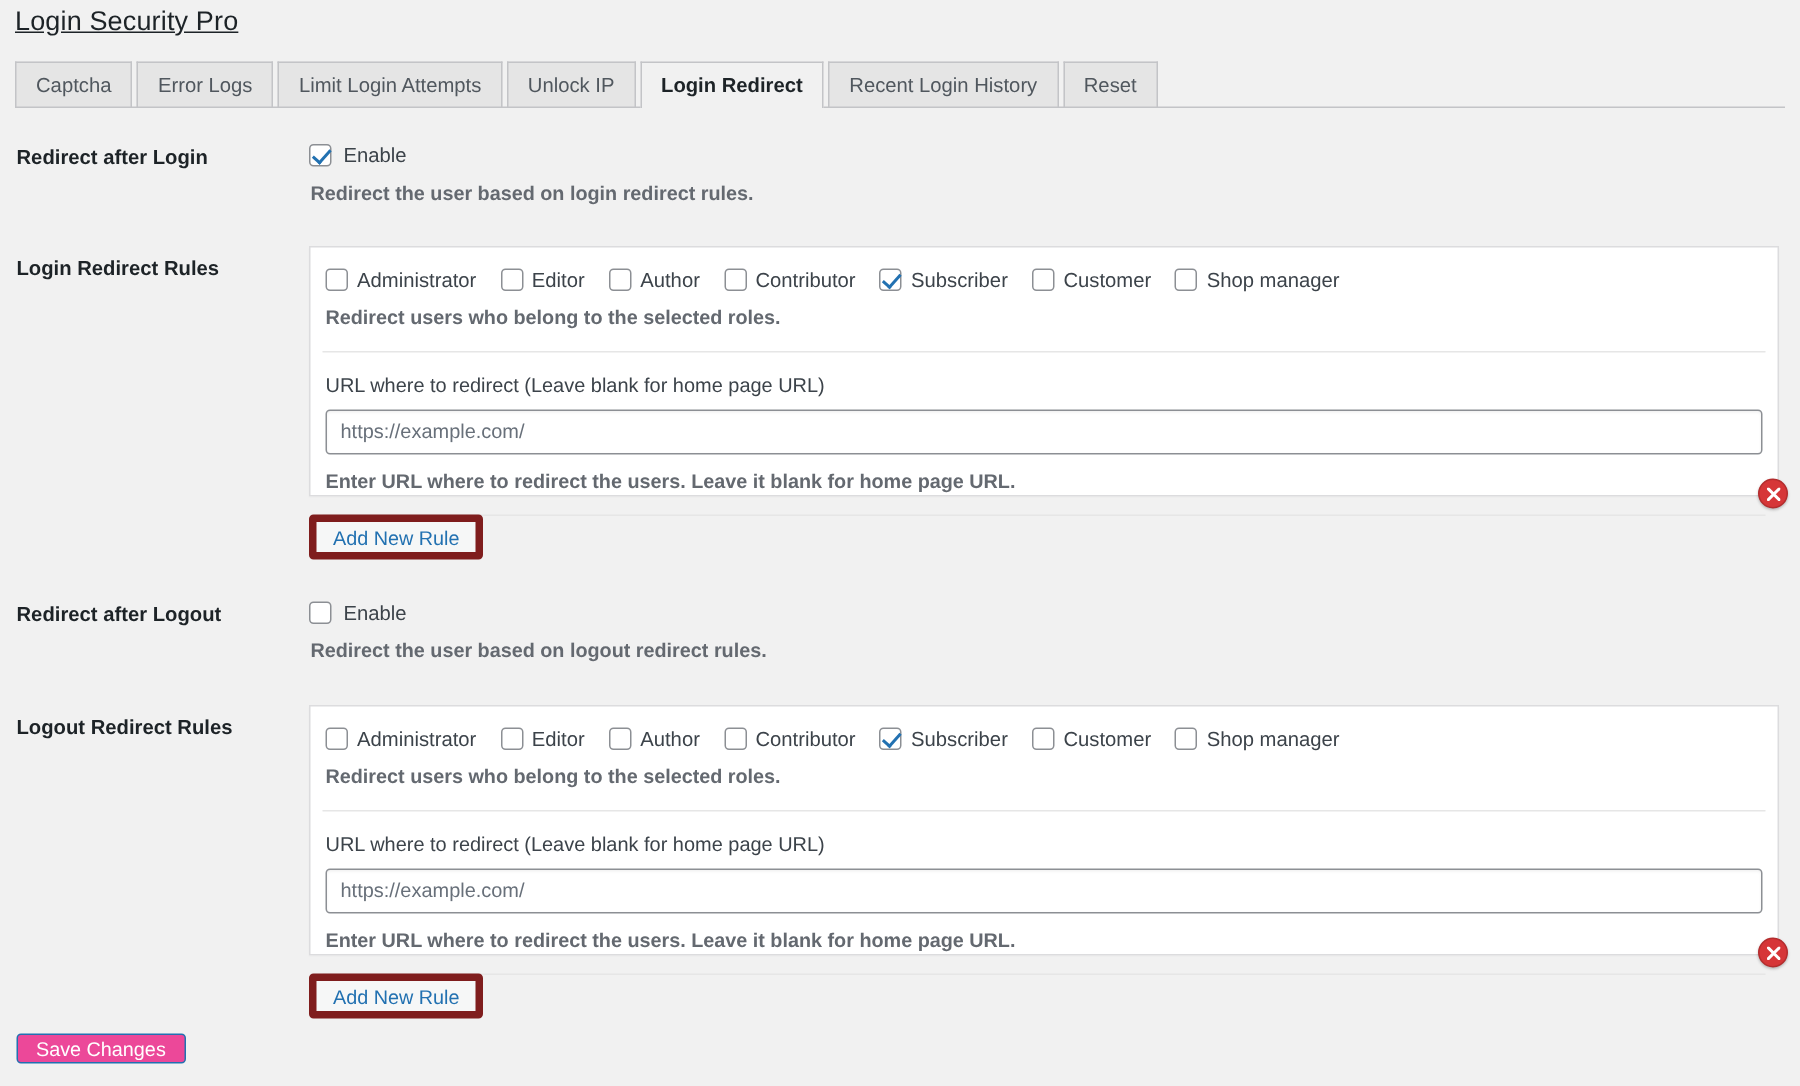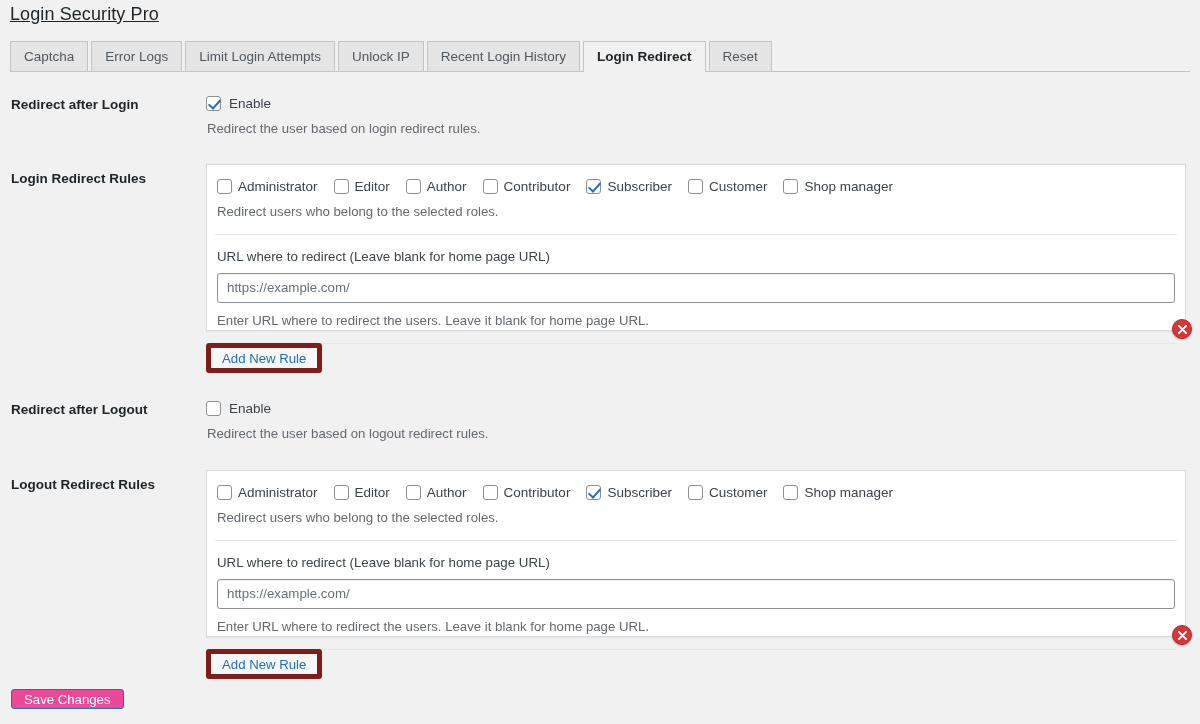--- a/index.html
+++ b/index.html
@@ -101,20 +101,21 @@
     border-width: 0 2px 2px 0;
     transform: rotate(42deg);
   }
   .cb-line { display: flex; align-items: center; gap: 8px; }
   .cb-text { font-size: 13.5px; color: #3c434a; line-height: 1; }
 
   .help-text {
     font-size: 13.2px;
     color: #646970;
     line-height: 1.5;
+    font-weight: bold;
   }
 
   
   .rules-panel {
     position: absolute;
     background: #fff;
     border: 1px solid #dcdcde;
     box-shadow: 0 1px 1px rgba(0,0,0,.04);
   }
   .roles-line {
@@ -206,22 +207,22 @@
 
 <div class="page">
 
   <div class="page-title">Login Security Pro</div>
 
   <div class="tab-strip" id="tab-strip">
       <div class="tab">Captcha</div>
       <div class="tab">Error Logs</div>
       <div class="tab">Limit Login Attempts</div>
       <div class="tab">Unlock IP</div>
+      <div class="tab active">Login Redirect</div>
       <div class="tab">Recent Login History</div>
-      <div class="tab active">Login Redirect</div>
       <div class="tab">Reset</div>
     </div>
   <div class="tab-underline"></div>
 
   <div class="row-label" style="top:97px;">Redirect after Login</div>
 
   <div class="row" style="left:206px; top:96px;">
     <div class="cb-line">
       <span class="cb checked" id="login-enable-cb"></span>
       <span class="cb-text">Enable</span>

